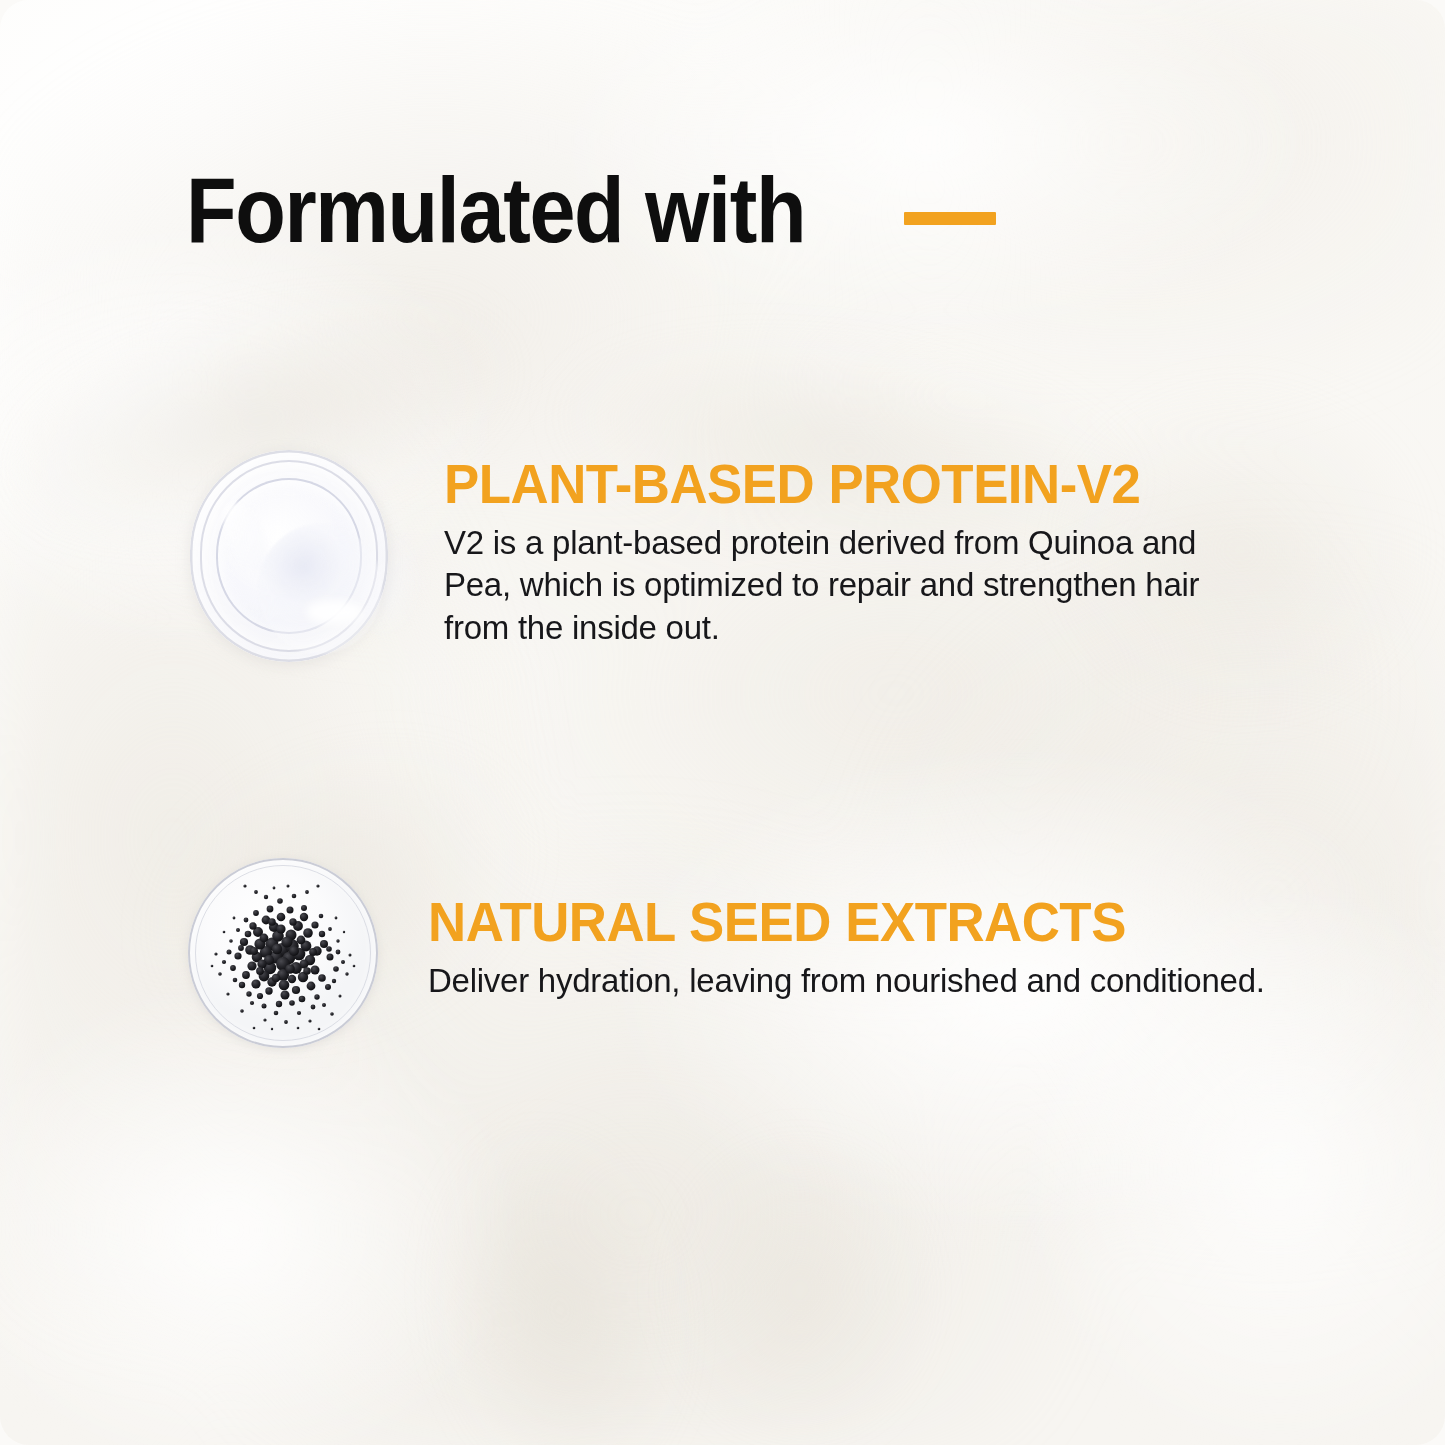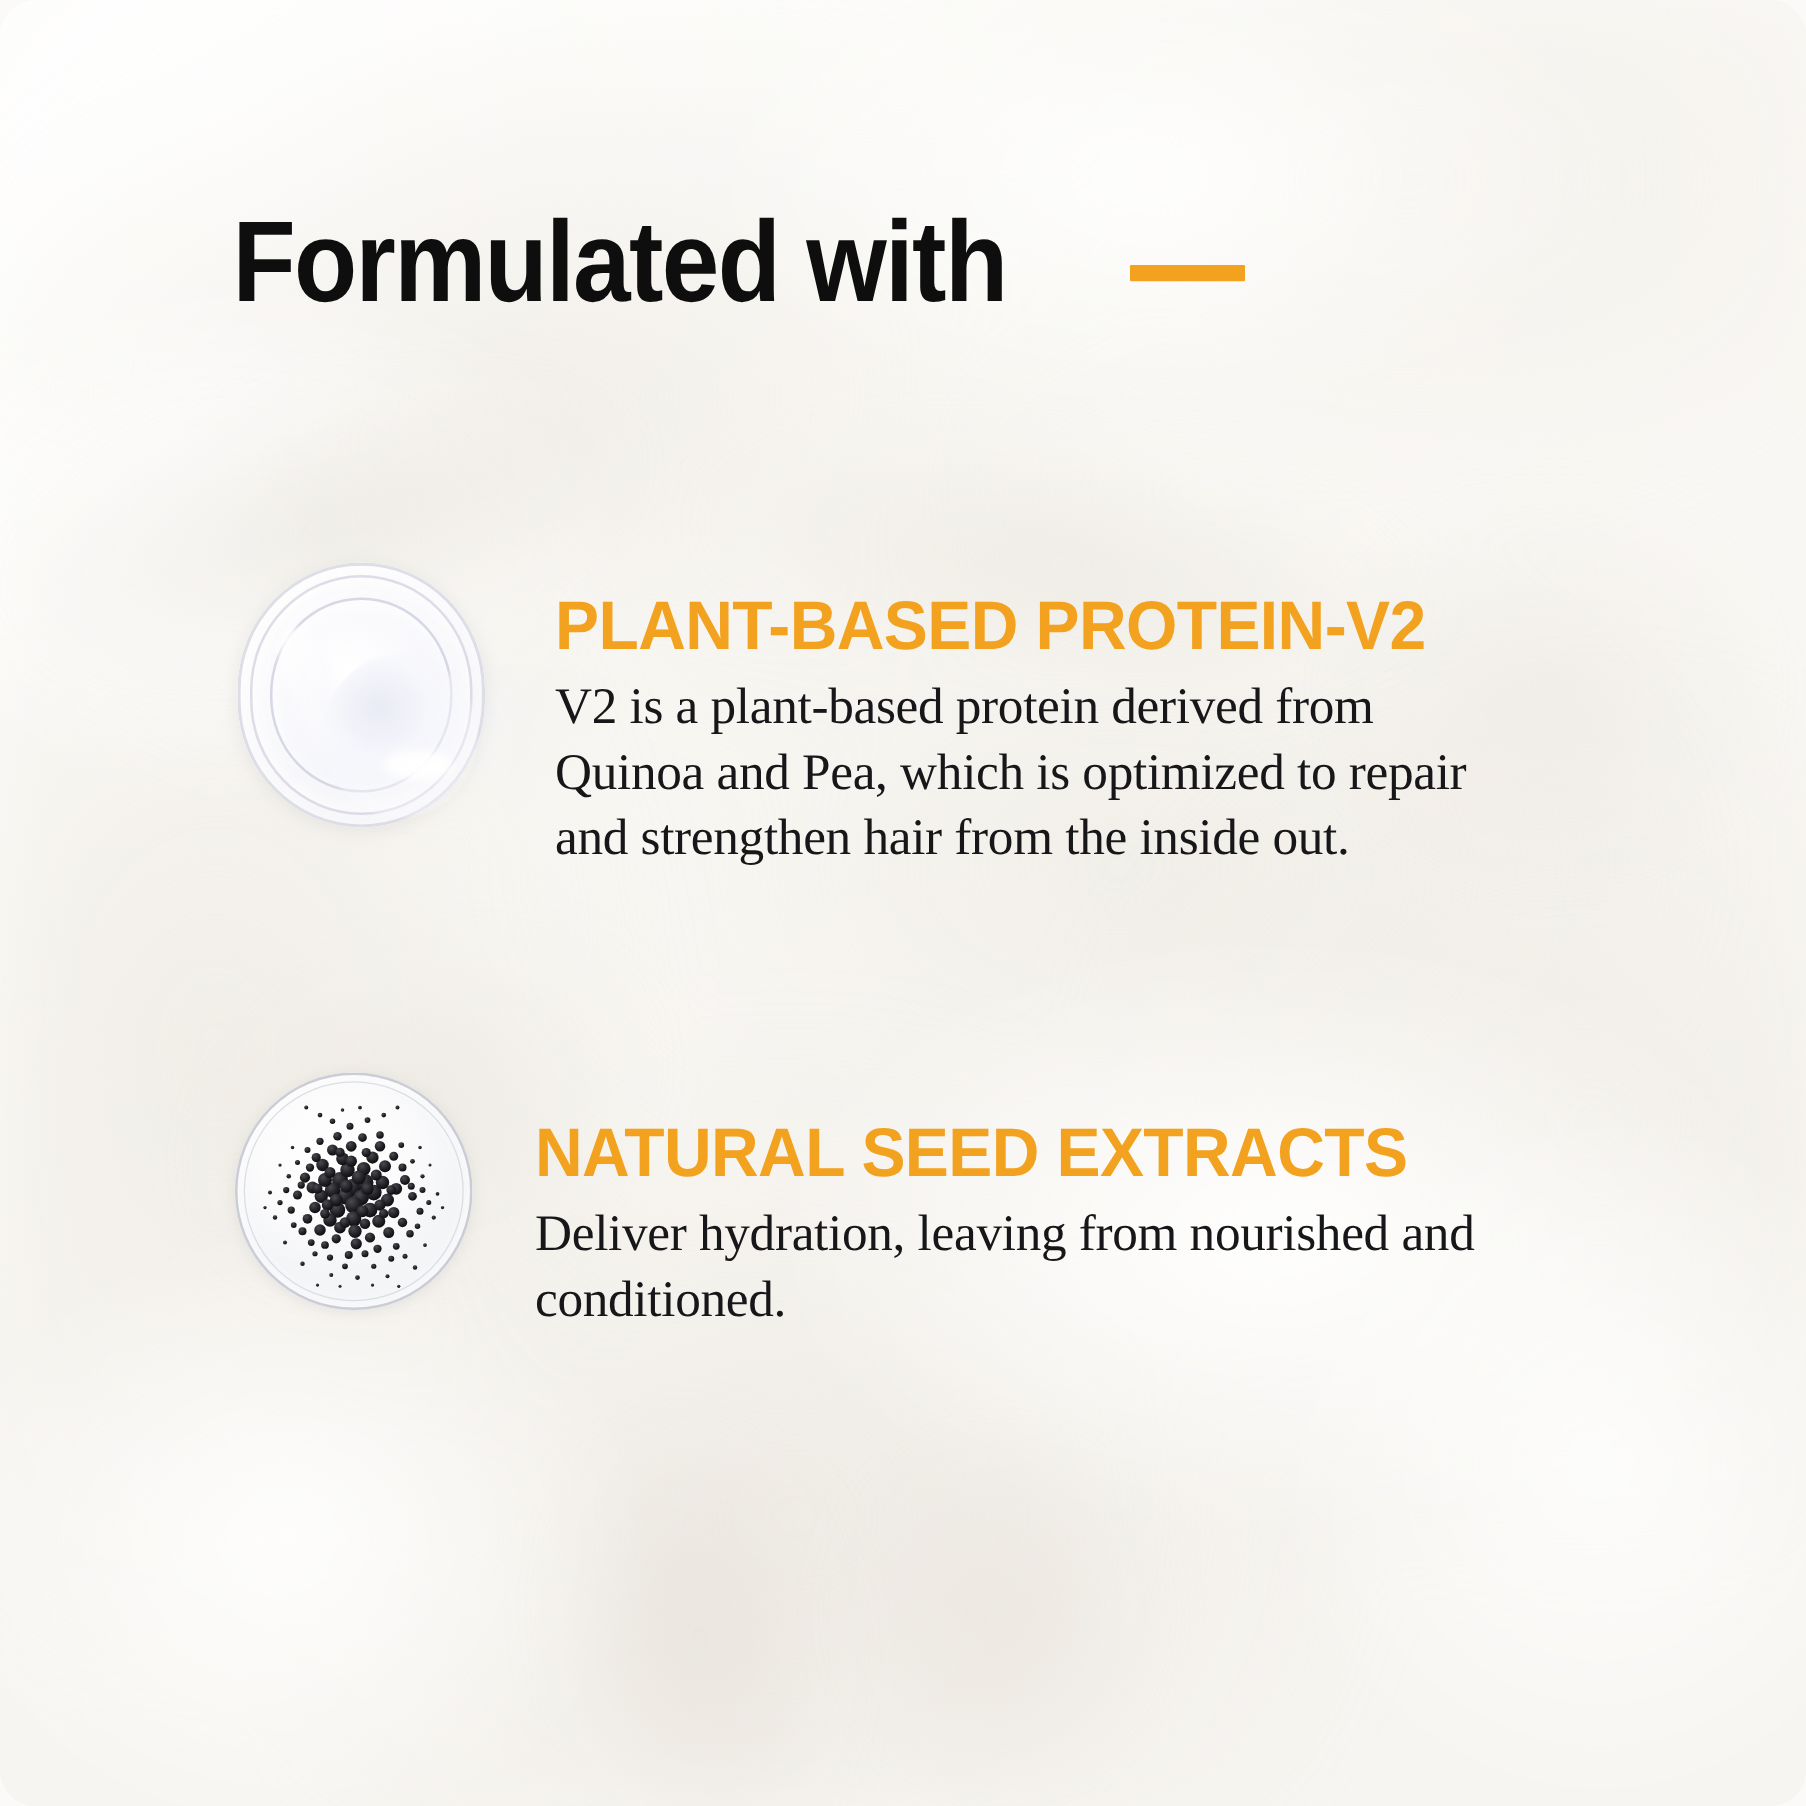--- a/index.html
+++ b/index.html
@@ -111,23 +111,23 @@
     font-weight:700;
     color:#f2a21f;
     letter-spacing:-0.5px;
     white-space:nowrap;
     line-height:1.02;
   }
   .ing-title-1 { font-size:55px; transform:scaleX(.96); transform-origin:left center; }
   .ing-title-2 { font-size:55px; transform:scaleX(.96); transform-origin:left center; }
 
   .ing-desc {
-    font-family:Liberation Serif, serif;
+    font-family:Liberation Sans, sans-serif;
     font-weight:400;
-    font-size:41px;
+    font-size:33px;
     line-height:1.285;
     color:#17171a;
     letter-spacing:-0.25px;
   }
 
   
   .glass-wrap { position:absolute; left:188px; top:-2px; width:210px; height:230px; }
   .glass-shadow {
     position:absolute; left:46px; top:20px; width:186px; height:196px;
     border-radius:50%;
@@ -250,21 +250,21 @@
         <div class="glass-body"></div>
         <div class="glass-ring-outer"></div>
         <div class="glass-ring-inner">
           <div class="glass-liquid"></div>
         </div>
         <div class="glass-spec-1"></div>
         <div class="glass-spec-2"></div>
       </div>
     </div>
 
-    <div class="copy" style="left:444px; top:22px; width:770px;">
+    <div class="copy" style="left:444px; top:6px; width:770px;">
       <div class="ing-title ing-title-1">PLANT-BASED PROTEIN-V2</div>
       <div class="ing-desc" style="margin-top:10px; width:760px;">V2 is a plant-based protein derived  from Quinoa and Pea, which is optimized to repair and strengthen hair from the inside out.</div>
     </div>
   </div>
 
   <div class="row row-2">
 
     <div class="art">
       <div class="dish-wrap">
         <div class="dish-shadow"></div>

